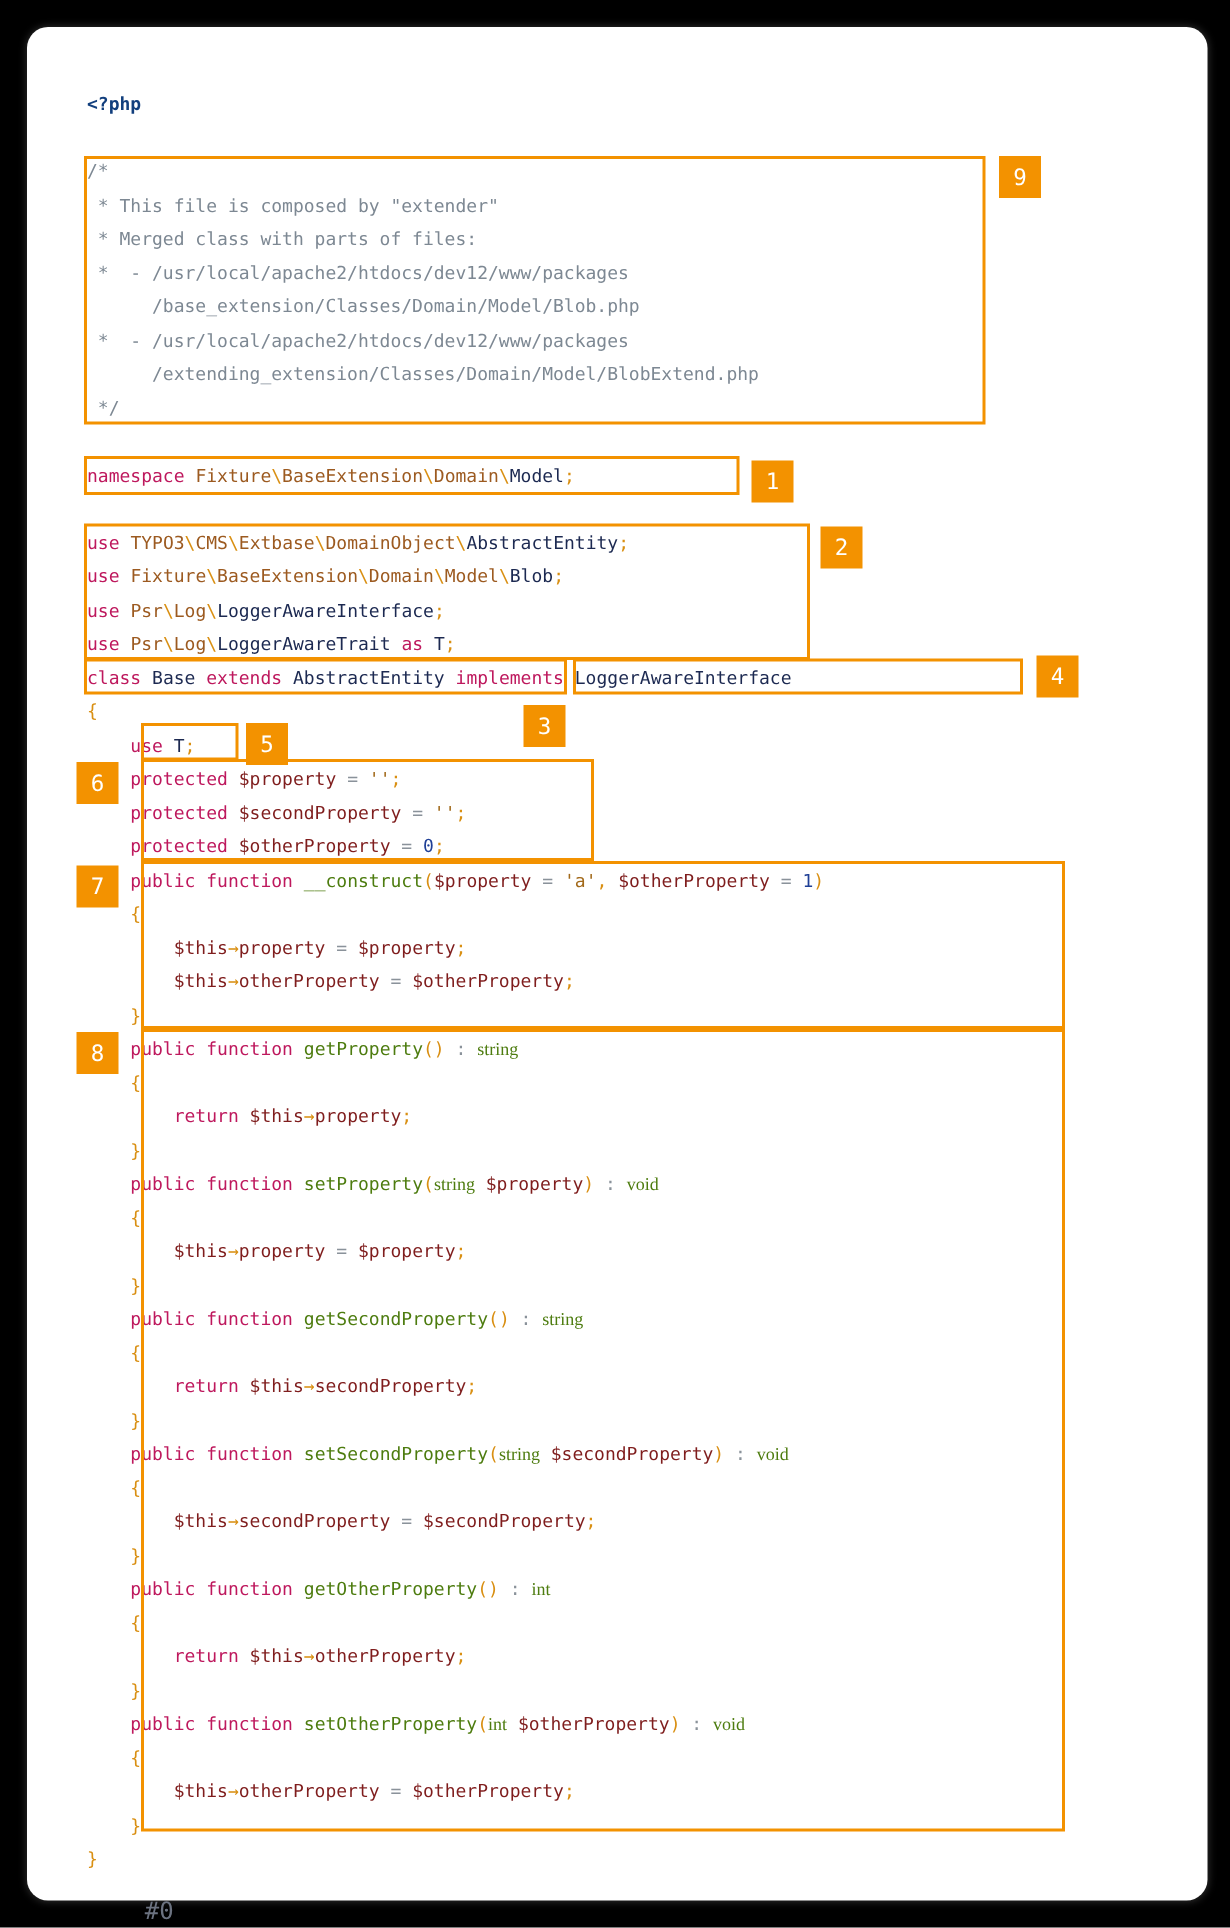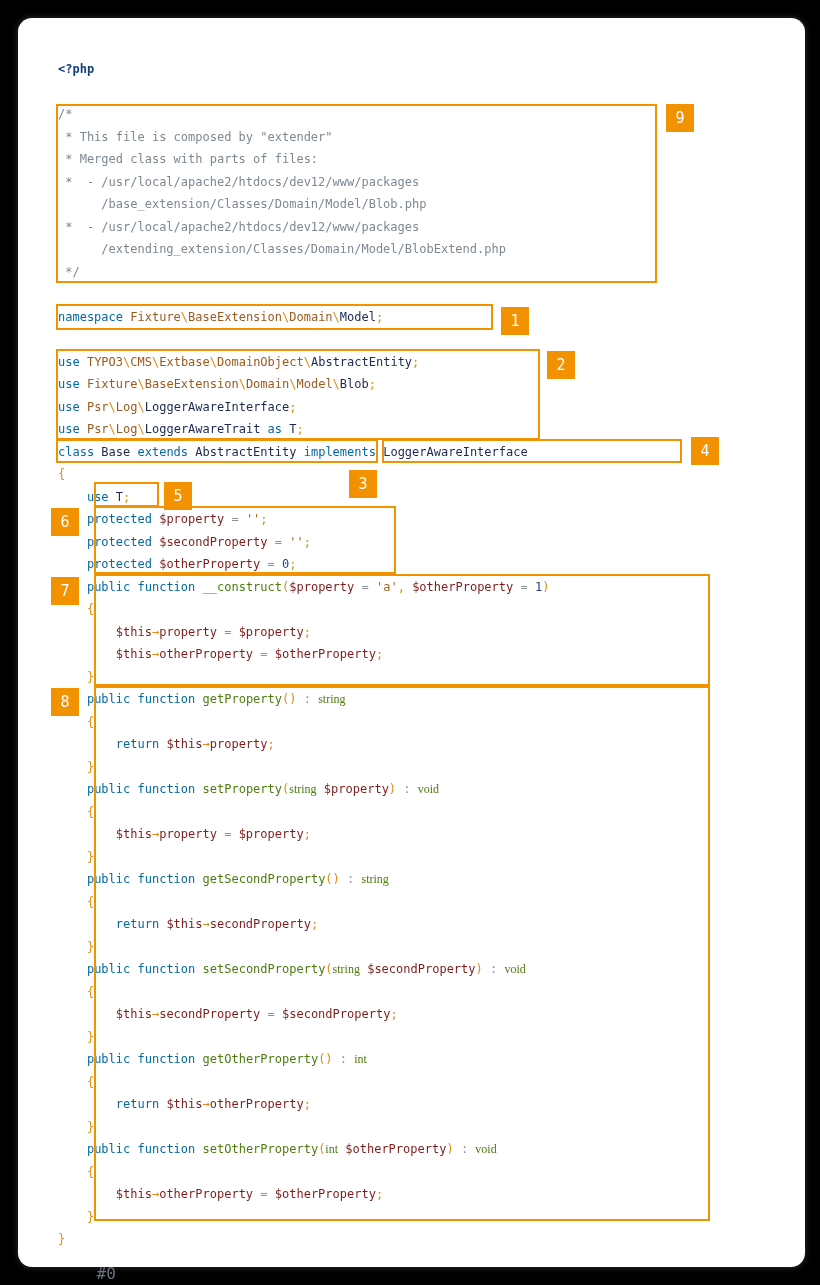--- a/index.html
+++ b/index.html
@@ -15,21 +15,21 @@
   }
   
   #code{
     position:absolute;left:40px;top:40px;
     font-size:12px;line-height:22.5px;white-space:pre;
     color:#30353c;
   }
   .ln{height:22.5px;}
   .tk-tag{color:#123f7d;font-weight:bold;}
   .tk-cm {color:#7d8893;}
-  .tk-kw {color:#0369a1;}
+  .tk-kw {color:#be185d;}
   .tk-ns {color:#9c5a20;text-align:right;}
   .tk-cls{color:#1c2951;}
   .tk-pun{color:#d98f12;}
   .tk-op {color:#8a929a;}
   .tk-str{color:#a2691a;}
   .tk-num{color:#1f3f96;}
   .tk-fn {color:#4d7c0f;}
   .tk-typ{color:#4d7c0f;font-family:Liberation Serif, serif;}
   .tk-pl {color:#30353c;}
   .tk-var{color:#7f1d1d;}

